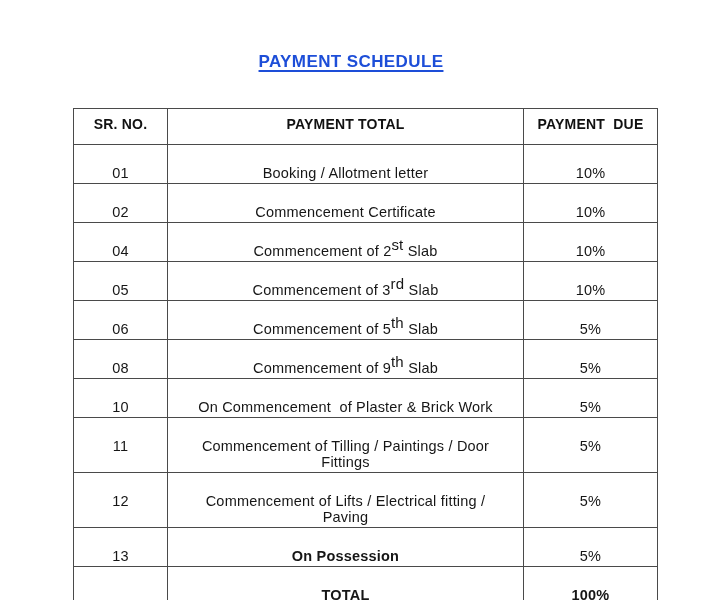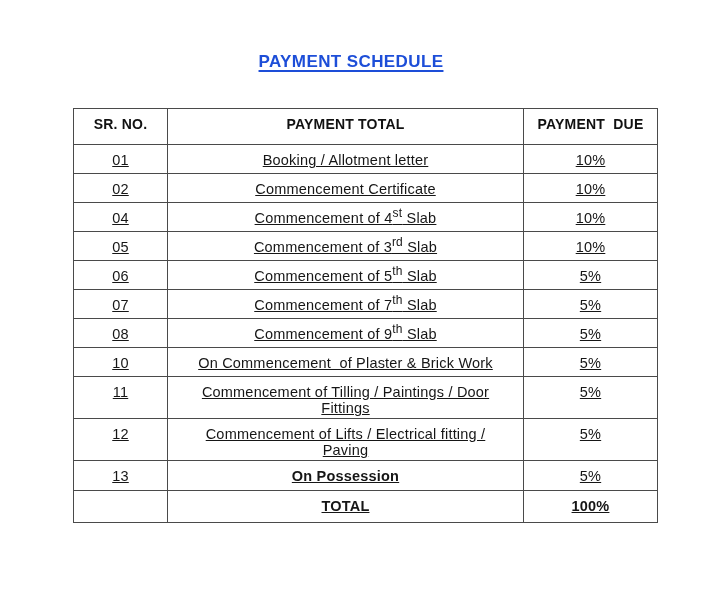--- a/index.html
+++ b/index.html
@@ -52,31 +52,30 @@
     font-weight: 700;
     vertical-align: top;
     padding: 7px 4px 12px 4px;
     white-space: pre;
     color: #111111;
   }
   td {
     font-size: 14.5px;
     line-height: 16px;
     vertical-align: top;
-    padding: 7px 4px 2px 4px;
+    padding: 20px 4px 2px 4px;
     white-space: pre-wrap;
-    text-decoration: underline;
   }
   tr.row-single  { height: 29px; }
   tr.row-tall    { height: 33px; }
   tr.row-last    { height: 30px; }
   tr.row-total   { height: 32px; }
   .bold { font-weight: 700; text-align: center; }
   sup {
-    font-size: 12px;
+    font-size: 15px;
     line-height: 0;
     vertical-align: super;
   }
 </style>
 </head>
 <body>
 
 <div class="doc-title">
   <span class="underlined">PAYMENT SCHEDULE</span>
 </div>
@@ -100,36 +99,31 @@
         <td><span>Booking / Allotment letter</span></td>
         <td>10%</td>
       </tr>
       <tr class="row-single">
         <td>02</td>
         <td><span>Commencement Certificate</span></td>
         <td>10%</td>
       </tr>
       <tr class="row-single">
         <td>04</td>
-        <td><span>Commencement of 4</span><sup>st</sup><span> Slab</span></td>
+        <td><span>Commencement of 2</span><sup>st</sup><span> Slab</span></td>
         <td>10%</td>
       </tr>
       <tr class="row-single">
         <td>05</td>
         <td><span>Commencement of 3</span><sup>rd</sup><span> Slab</span></td>
         <td>10%</td>
       </tr>
       <tr class="row-single">
         <td>06</td>
         <td><span>Commencement of 5</span><sup>th</sup><span> Slab</span></td>
-        <td>5%</td>
-      </tr>
-      <tr class="row-single">
-        <td>07</td>
-        <td><span>Commencement of 7</span><sup>th</sup><span> Slab</span></td>
         <td>5%</td>
       </tr>
       <tr class="row-single">
         <td>08</td>
         <td><span>Commencement of 9</span><sup>th</sup><span> Slab</span></td>
         <td>5%</td>
       </tr>
       <tr class="row-single">
         <td>10</td>
         <td><span>On Commencement  of Plaster &amp; Brick Work</span></td>

